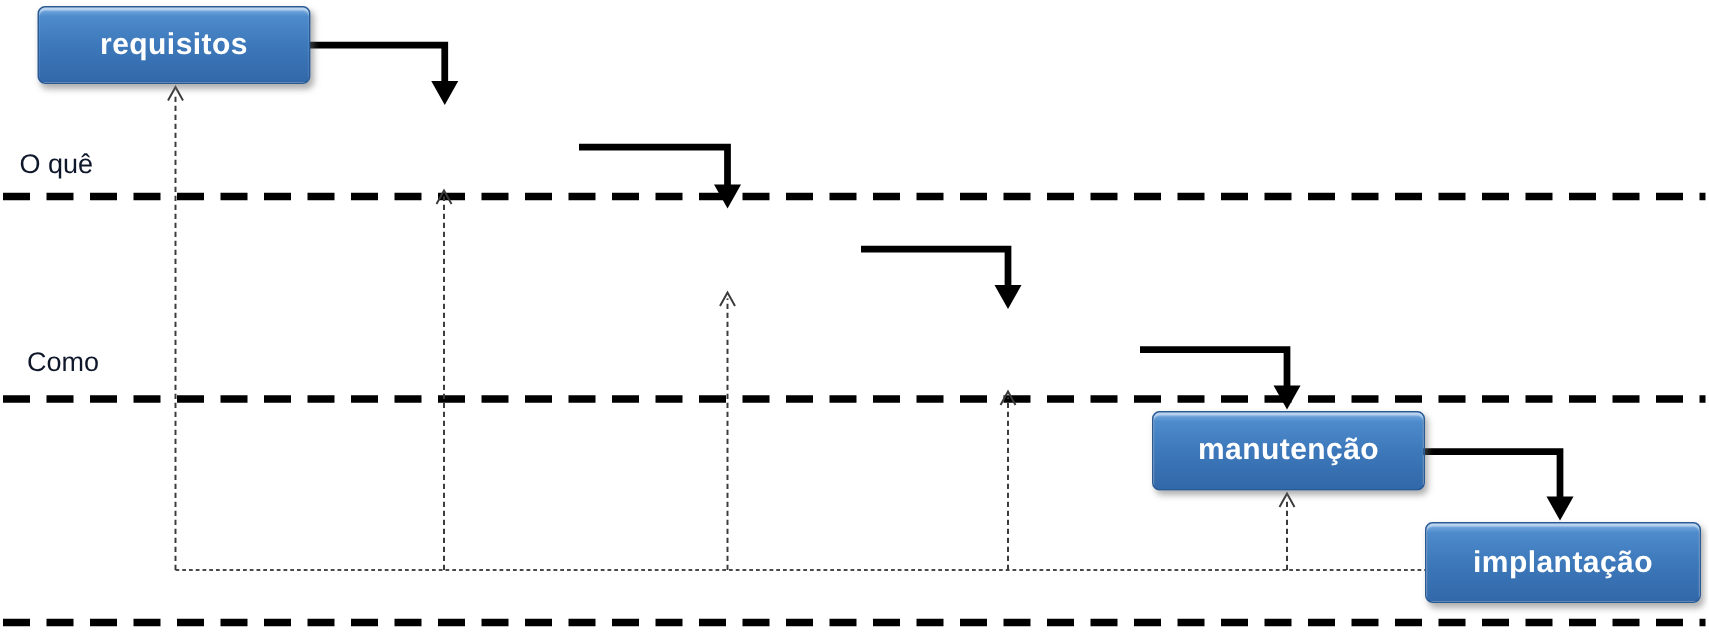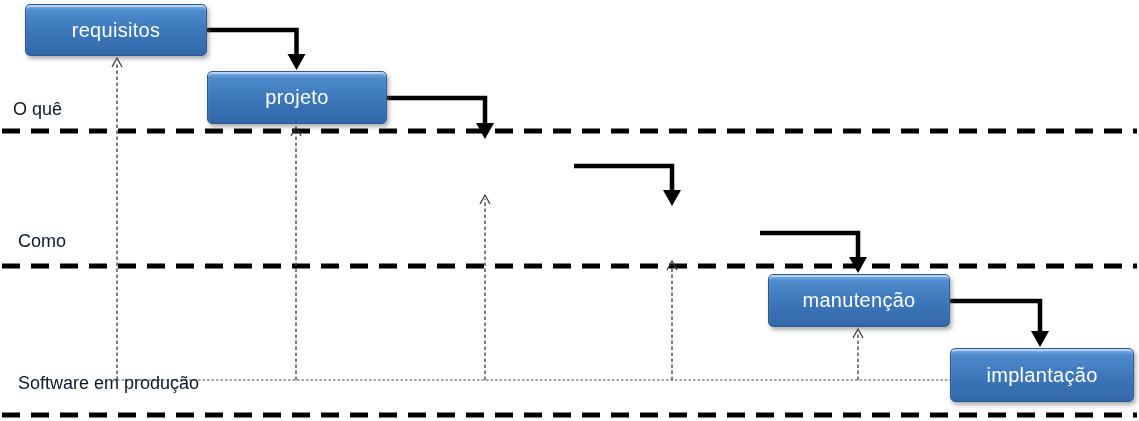--- a/index.html
+++ b/index.html
@@ -15,20 +15,21 @@
     position:absolute;
     display:flex;align-items:center;justify-content:center;
     border-radius:5px;
     border:1px solid #2a5a93;
     background:linear-gradient(180deg,#7fb0e4 0%,#4e8bcc 12%,#3d79bb 48%,#3268a9 100%);
     box-shadow:2px 3px 4px rgba(110,110,110,.55), inset 0 2px 1px rgba(255,255,255,.5);
     color:#ffffff;
     font-size:20px;
     letter-spacing:.3px;
     box-sizing:border-box;
+    font-weight:bold;
   }
   .row-label{
     position:absolute;
     color:#0f172a;
     font-size:18px;
     white-space:nowrap;
   }
   
   #phase-0{left:25px;  top:4px;   width:182px;height:52px;}
   #phase-1{left:207px; top:71px;  width:180px;height:53px;}
@@ -81,27 +82,23 @@
       <path d="M476 123 L494 123 L485 139 Z"></path>
       <path d="M663 190 L681 190 L672 206 Z"></path>
       <path d="M849 257 L867 257 L858 273 Z"></path>
       <path d="M1031 331 L1049 331 L1040 347 Z"></path>
     </g>
   </svg>
 
   <div class="phase" id="phase-0">
     <span>requisitos</span>
   </div>
-  <div class="phase" id="phase-1">
-    <span>projeto</span>
-  </div>
   <div class="phase" id="phase-4">
     <span>manutenção</span>
   </div>
   <div class="phase" id="phase-5">
     <span>implantação</span>
   </div>
 
   <div class="row-label" id="row-label-0">O quê</div>
   <div class="row-label" id="row-label-1">Como</div>
-  <div class="row-label" id="row-label-2">Software em produção</div>
 
 </div>
 
 </body></html>

